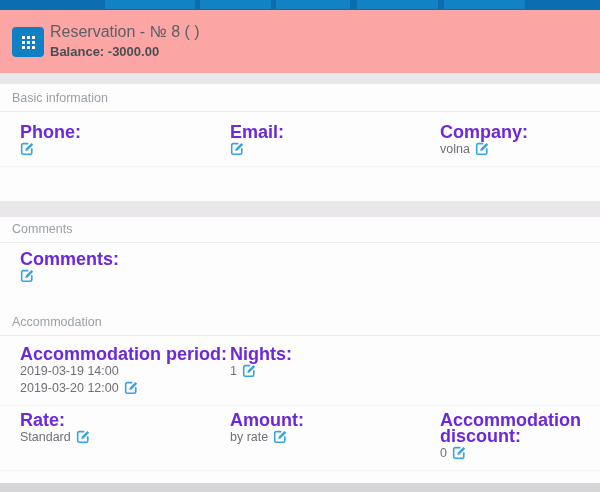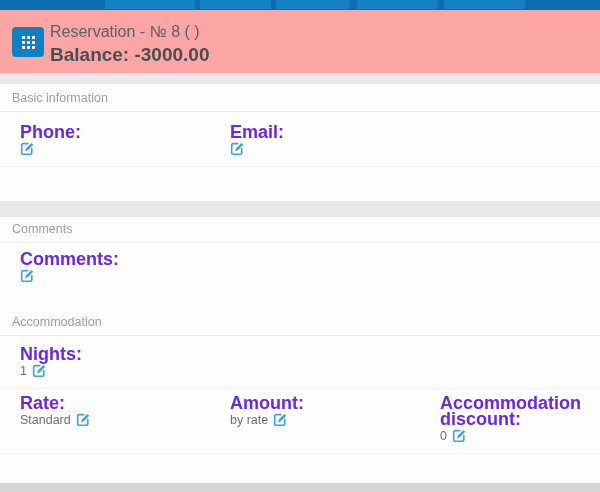--- a/index.html
+++ b/index.html
@@ -19,21 +19,21 @@
   
   .header { position:absolute; top:10px; left:0; width:600px; height:63px; background:#fca5a5; }
   .grid-btn {
     position:absolute; left:12px; top:17px; width:32px; height:30px;
     background:#1080c4; border-radius:4px; cursor:pointer;
     display:flex; align-items:center; justify-content:center;
   }
   .dots { width:3px; height:3px; background:#fff; margin-right:10px; margin-bottom:10px;
     box-shadow:5px 0 #fff,10px 0 #fff,0 5px #fff,5px 5px #fff,10px 5px #fff,0 10px #fff,5px 10px #fff,10px 10px #fff; }
   .title { position:absolute; left:50px; top:13px; font-size:16px; color:#5d6166; }
-  .balance { position:absolute; left:50px; top:34px; font-size:19px; font-weight:bold; color:#4a4e53; }
+  .balance { position:absolute; left:50px; top:34px; font-size:13px; font-weight:bold; color:#4a4e53; }
 
   
   .panel { position:absolute; left:0; width:600px; background:#fdfdfe; }
   .p-basic { top:84px; height:117px; }
   .p-comments { top:217px; height:93px; }
   .p-accom { top:308px; height:175px; }
   .panel-h { font-size:12.5px; color:#9aa0a5; padding:7px 12px 6px 12px; border-bottom:1px solid #ececee; }
   .p-comments .panel-h { padding-top:5px; }
 
   .row { display:grid; grid-template-columns:210px 210px 1fr; padding:12px 12px 0 20px; }
@@ -86,20 +86,32 @@
       <div class="flabel">Email:</div>
       <div class="fline">
           <span class="edit">
   <svg viewBox="0 0 16 16" aria-hidden="true">
     <path d="M12.6 8.2 V12.6 a1.6 1.6 0 0 1 -1.6 1.6 H3.4 A1.6 1.6 0 0 1 1.8 12.6 V4.4 A1.6 1.6 0 0 1 3.4 2.8 H8.2" fill="none" stroke="#38a3dc" stroke-width="1.7" stroke-linecap="round"></path>
     <path d="M6.1 8.2 L12.2 2.1 L14.1 4.0 L8.0 10.1 L5.6 10.6 Z" fill="#38a3dc"></path>
   </svg>
 </span>
         </div>
     </div>
+    <div class="field">
+      <div class="flabel">Company:</div>
+      <div class="fline">
+          <span>volna</span>
+          <span class="edit">
+  <svg viewBox="0 0 16 16" aria-hidden="true">
+    <path d="M12.6 8.2 V12.6 a1.6 1.6 0 0 1 -1.6 1.6 H3.4 A1.6 1.6 0 0 1 1.8 12.6 V4.4 A1.6 1.6 0 0 1 3.4 2.8 H8.2" fill="none" stroke="#38a3dc" stroke-width="1.7" stroke-linecap="round"></path>
+    <path d="M6.1 8.2 L12.2 2.1 L14.1 4.0 L8.0 10.1 L5.6 10.6 Z" fill="#38a3dc"></path>
+  </svg>
+</span>
+        </div>
+    </div>
   </div>
 </section>
 
 <section class="panel p-comments">
   <div class="panel-h">Comments</div>
   <div class="c-row">
     <div class="flabel">Comments:</div>
     <div class="fline">
         <span class="edit">
   <svg viewBox="0 0 16 16" aria-hidden="true">
@@ -107,20 +119,35 @@
     <path d="M6.1 8.2 L12.2 2.1 L14.1 4.0 L8.0 10.1 L5.6 10.6 Z" fill="#38a3dc"></path>
   </svg>
 </span>
       </div>
   </div>
 </section>
 
 <section class="panel p-accom">
   <div class="panel-h">Accommodation</div>
   <div class="row row-b row-accom1">
+    <div class="field">
+      <div class="flabel">Accommodation period:</div>
+      <div class="fline">
+          <span>2019-03-19 14:00</span>
+        </div>
+      <div class="fline">
+          <span>2019-03-20 12:00</span>
+          <span class="edit">
+  <svg viewBox="0 0 16 16" aria-hidden="true">
+    <path d="M12.6 8.2 V12.6 a1.6 1.6 0 0 1 -1.6 1.6 H3.4 A1.6 1.6 0 0 1 1.8 12.6 V4.4 A1.6 1.6 0 0 1 3.4 2.8 H8.2" fill="none" stroke="#38a3dc" stroke-width="1.7" stroke-linecap="round"></path>
+    <path d="M6.1 8.2 L12.2 2.1 L14.1 4.0 L8.0 10.1 L5.6 10.6 Z" fill="#38a3dc"></path>
+  </svg>
+</span>
+        </div>
+    </div>
     <div class="field">
       <div class="flabel">Nights:</div>
       <div class="fline">
           <span>1</span>
           <span class="edit">
   <svg viewBox="0 0 16 16" aria-hidden="true">
     <path d="M12.6 8.2 V12.6 a1.6 1.6 0 0 1 -1.6 1.6 H3.4 A1.6 1.6 0 0 1 1.8 12.6 V4.4 A1.6 1.6 0 0 1 3.4 2.8 H8.2" fill="none" stroke="#38a3dc" stroke-width="1.7" stroke-linecap="round"></path>
     <path d="M6.1 8.2 L12.2 2.1 L14.1 4.0 L8.0 10.1 L5.6 10.6 Z" fill="#38a3dc"></path>
   </svg>
 </span>

